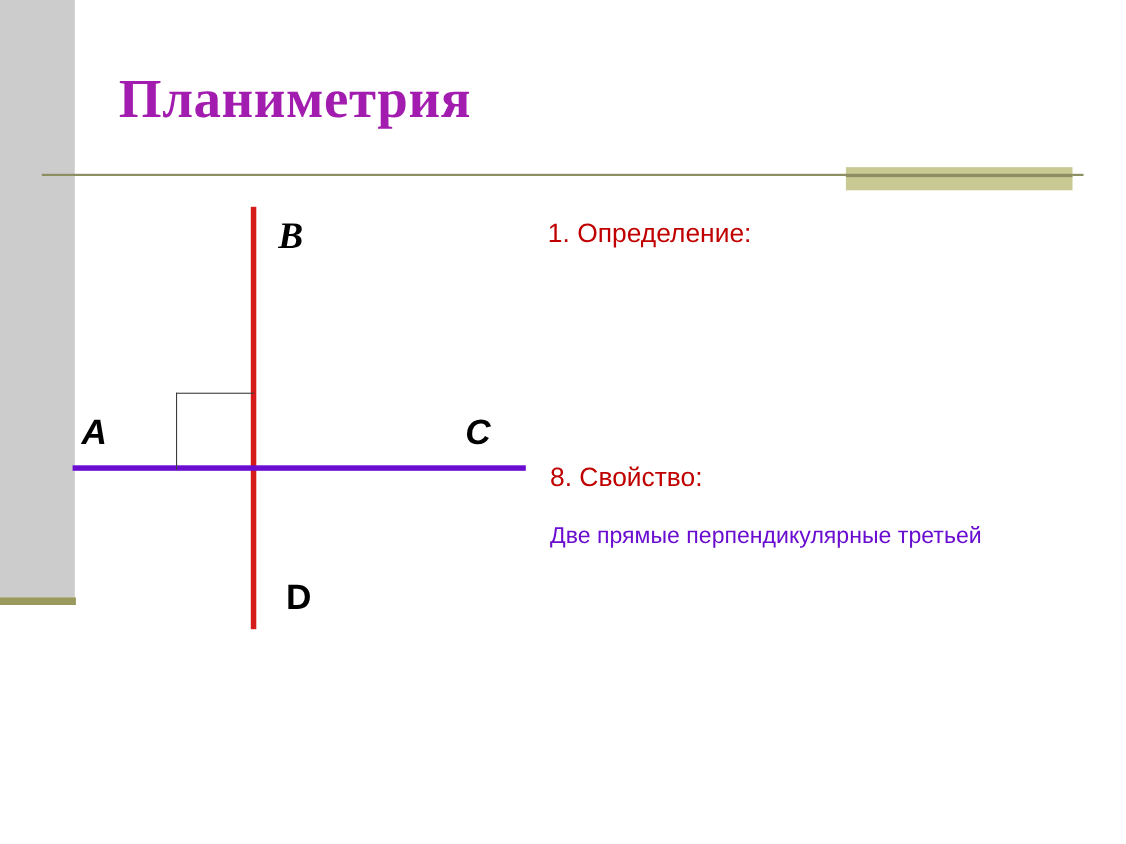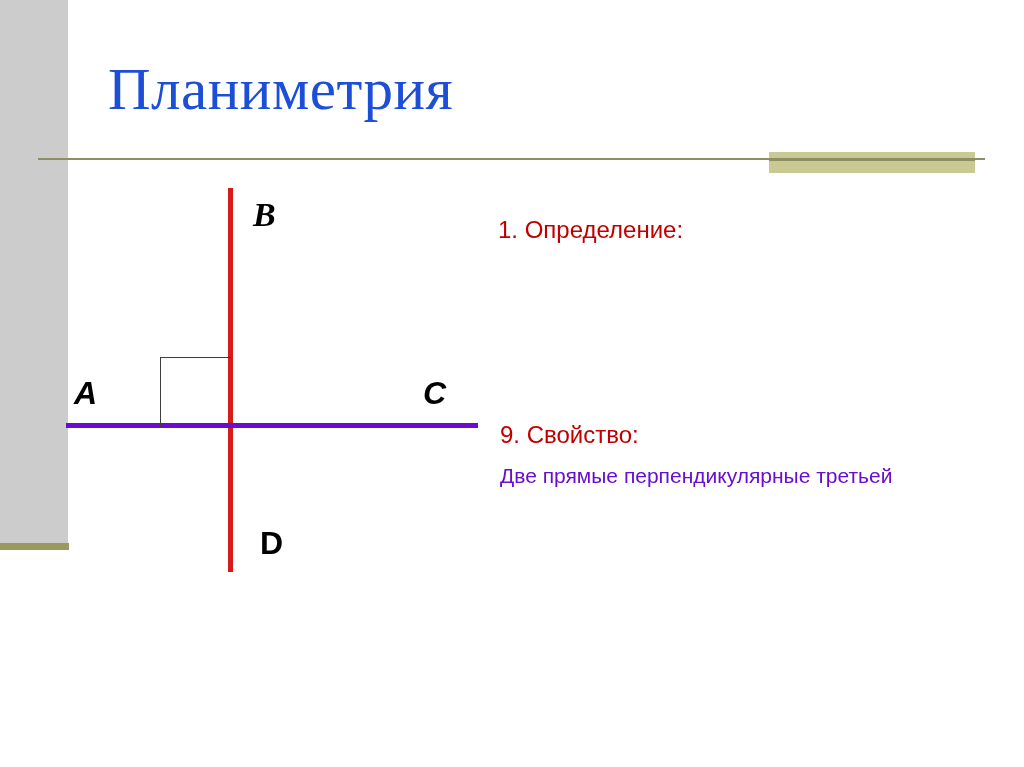--- a/index.html
+++ b/index.html
@@ -60,25 +60,26 @@
     height: 3px;
     background: #8e8e63;
   }
 
   
   .slide-title {
     position: absolute;
     left: 108px;
     top: 58px;
     font-family: "Liberation Serif", serif;
-    font-size: 59px;
+    font-size: 50px;
     line-height: 62px;
-    color: #1d4ed8;
+    color: #a21caf;
     white-space: nowrap;
     letter-spacing: 0.5px;
+    font-weight: bold;
   }
 
   
   .figure {
     position: absolute;
     left: 0;
     top: 0;
     width: 1024px;
     height: 767px;
   }
@@ -132,40 +133,40 @@
   #lbl-b { left: 253px; top: 196px; }
   #lbl-a { left: 74px;  top: 375px; }
   #lbl-c { left: 423px; top: 375px; }
   #lbl-d { left: 260px; top: 525px; }
 
   
   .note {
     position: absolute;
     width: 520px;
   }
-  #note-1 { left: 498px; top: 215px; }
+  #note-1 { left: 498px; top: 198px; }
   #note-2 { left: 500px; top: 420px; }
 
   .note-heading {
     font-family: "Liberation Sans", sans-serif;
     font-size: 24px;
     line-height: 30px;
     color: #c00000;
     white-space: nowrap;
     margin: 0;
   }
   .note-body {
     font-family: "Liberation Sans", sans-serif;
     font-size: 21px;
     line-height: 28px;
     color: #6a0dd0;
     margin: 0;
   }
   #note-1 .note-body { margin-top: 22px; }
-  #note-2 .note-body { margin-top: 12px; }
+  #note-2 .note-body { margin-top: 24px; }
   #note-2 .note-body { width: 420px; }
   .note-body .u {
     text-decoration: underline;
   }
   .note-line { display: block; white-space: nowrap; }
 </style>
 </head>
 <body>
 
 <div id="slide">
@@ -186,19 +187,19 @@
     <div id="lbl-a" class="pt-label sans-bi">A</div>
     <div id="lbl-c" class="pt-label sans-bi">C</div>
     <div id="lbl-d" class="pt-label sans-b">D</div>
   </div>
 
   <div id="note-1" class="note">
     <div class="note-heading">1. Определение:</div>
   </div>
 
   <div id="note-2" class="note">
-    <div class="note-heading">9. Свойство:</div>
+    <div class="note-heading">8. Свойство:</div>
     <div class="note-body">
         <span class="note-line"><span>Две прямые перпендикулярные третьей</span></span>
       </div>
   </div>
 
 </div>
 
 </body></html>

